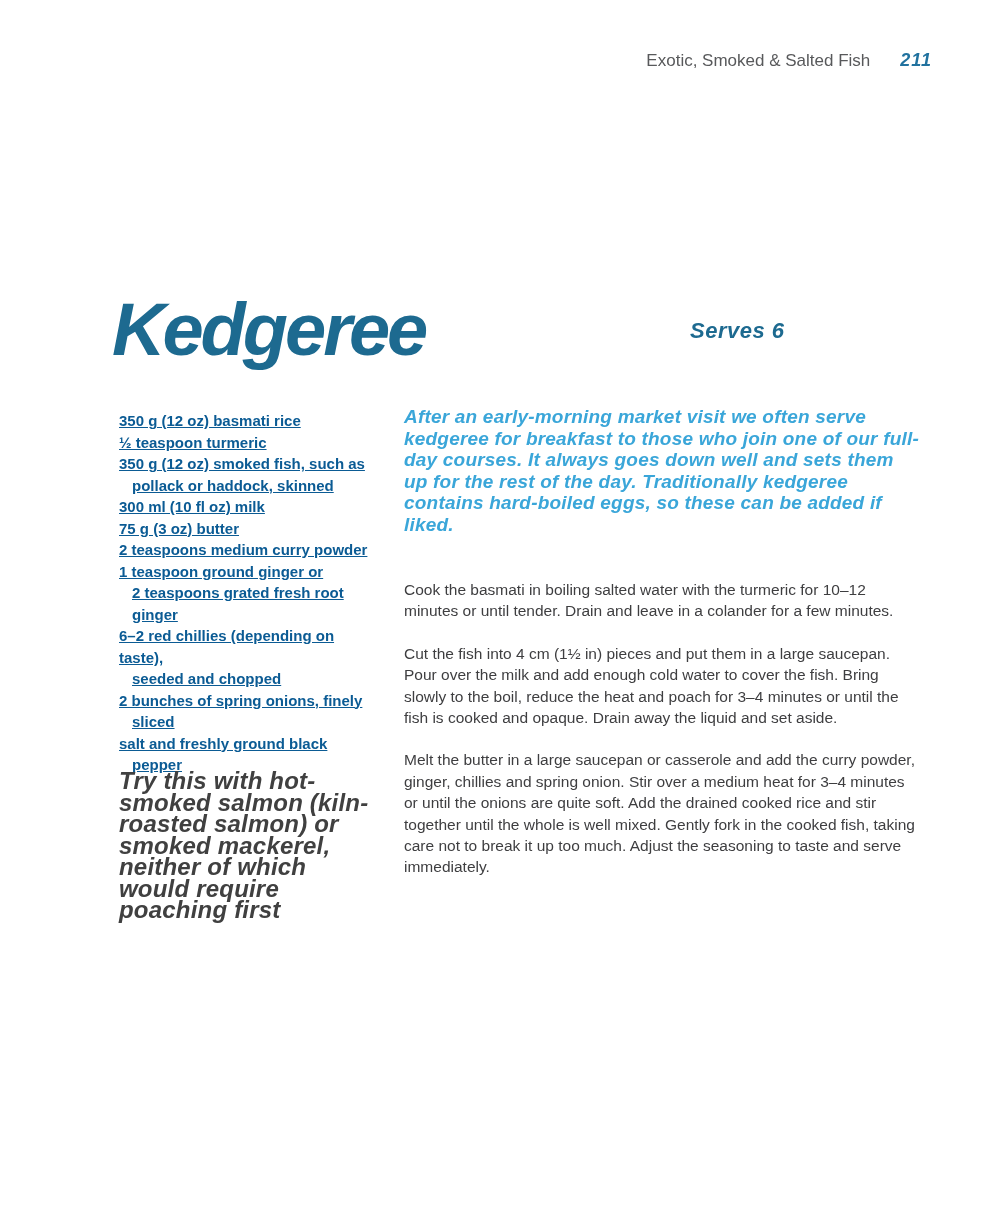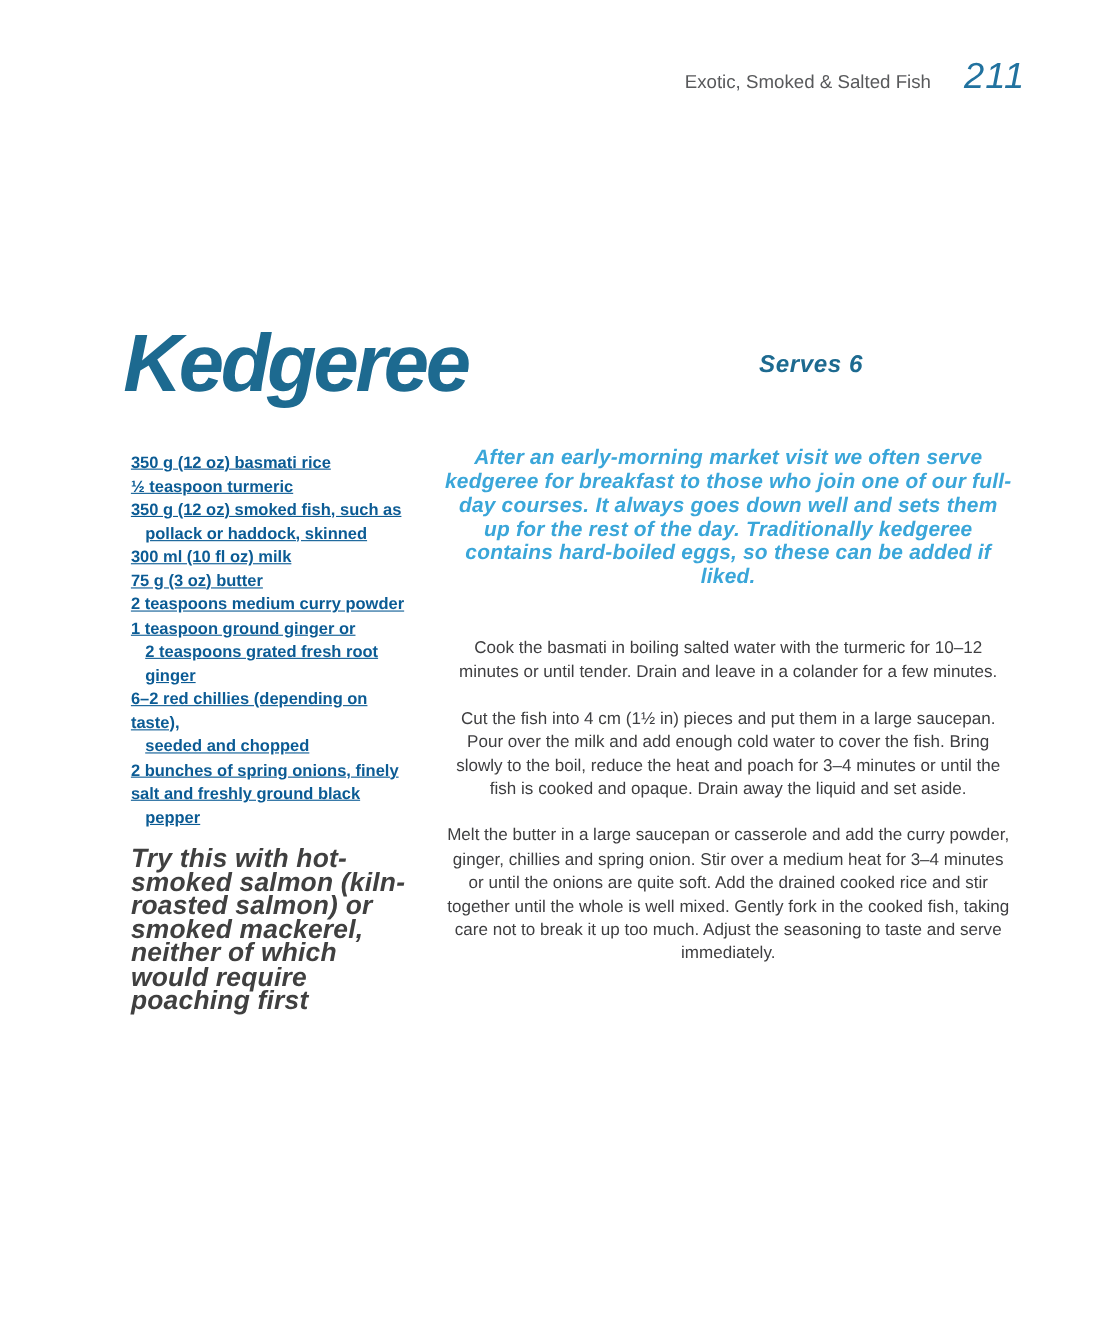--- a/index.html
+++ b/index.html
@@ -25,23 +25,23 @@
     align-items: baseline;
     gap: 30px;
   }
   .section-title {
     color: #58595b;
     font-size: 17px;
     letter-spacing: 0;
   }
   .page-number {
     color: #21729f;
-    font-size: 33px;
+    font-size: 18px;
     font-style: italic;
-    font-weight: normal;
+    font-weight: bold;
     letter-spacing: 1px;
   }
 
   
   .recipe-title {
     position: absolute;
     left: 112px;
     top: 243px;
     color: #1d6a90;
     font-size: 74px;
@@ -90,21 +90,20 @@
     line-height: 21.5px;
     letter-spacing: 0.2px;
   }
 
   
   .right-column {
     position: absolute;
     left: 404px;
     top: 406px;
     width: 516px;
-    text-align: center;
   }
   .intro {
     color: #3aa6d9;
     font-size: 19px;
     font-style: italic;
     font-weight: 600;
     line-height: 21.5px;
     letter-spacing: 0.2px;
     margin: 0 0 44px 0;
   }
@@ -135,20 +134,21 @@
     <div class="ingredient-line cont">pollack or haddock, skinned</div>
     <div class="ingredient-line">300 ml (10 fl oz) milk</div>
     <div class="ingredient-line">75 g (3 oz) butter</div>
     <div class="ingredient-line">2 teaspoons medium curry powder</div>
     <div class="ingredient-line">1 teaspoon ground ginger or</div>
     <div class="ingredient-line cont">2 teaspoons grated fresh root</div>
     <div class="ingredient-line cont">ginger</div>
     <div class="ingredient-line">6–2 red chillies (depending on taste),</div>
     <div class="ingredient-line cont">seeded and chopped</div>
     <div class="ingredient-line">2 bunches of spring onions, finely</div>
+    <div class="ingredient-line cont">sliced</div>
     <div class="ingredient-line">salt and freshly ground black</div>
     <div class="ingredient-line cont">pepper</div>
   </div>
 
   <div class="tip-note">Try this with hot-smoked salmon (kiln-roasted salmon) or smoked mackerel, neither of which would require poaching first</div>
 
   <div class="right-column">
     <p class="intro">After an early-morning market visit we often serve kedgeree for breakfast to those who join one of our full-day courses. It always goes down well and sets them up for the rest of the day. Traditionally kedgeree contains hard-boiled eggs, so these can be added if liked.</p>
     <p class="method-paragraph">Cook the basmati in boiling salted water with the turmeric for 10–12 minutes or until tender. Drain and leave in a colander for a few minutes.</p>
     <p class="method-paragraph">Cut the fish into 4 cm (1½ in) pieces and put them in a large saucepan. Pour over the milk and add enough cold water to cover the fish. Bring slowly to the boil, reduce the heat and poach for 3–4 minutes or until the fish is cooked and opaque. Drain away the liquid and set aside.</p>

